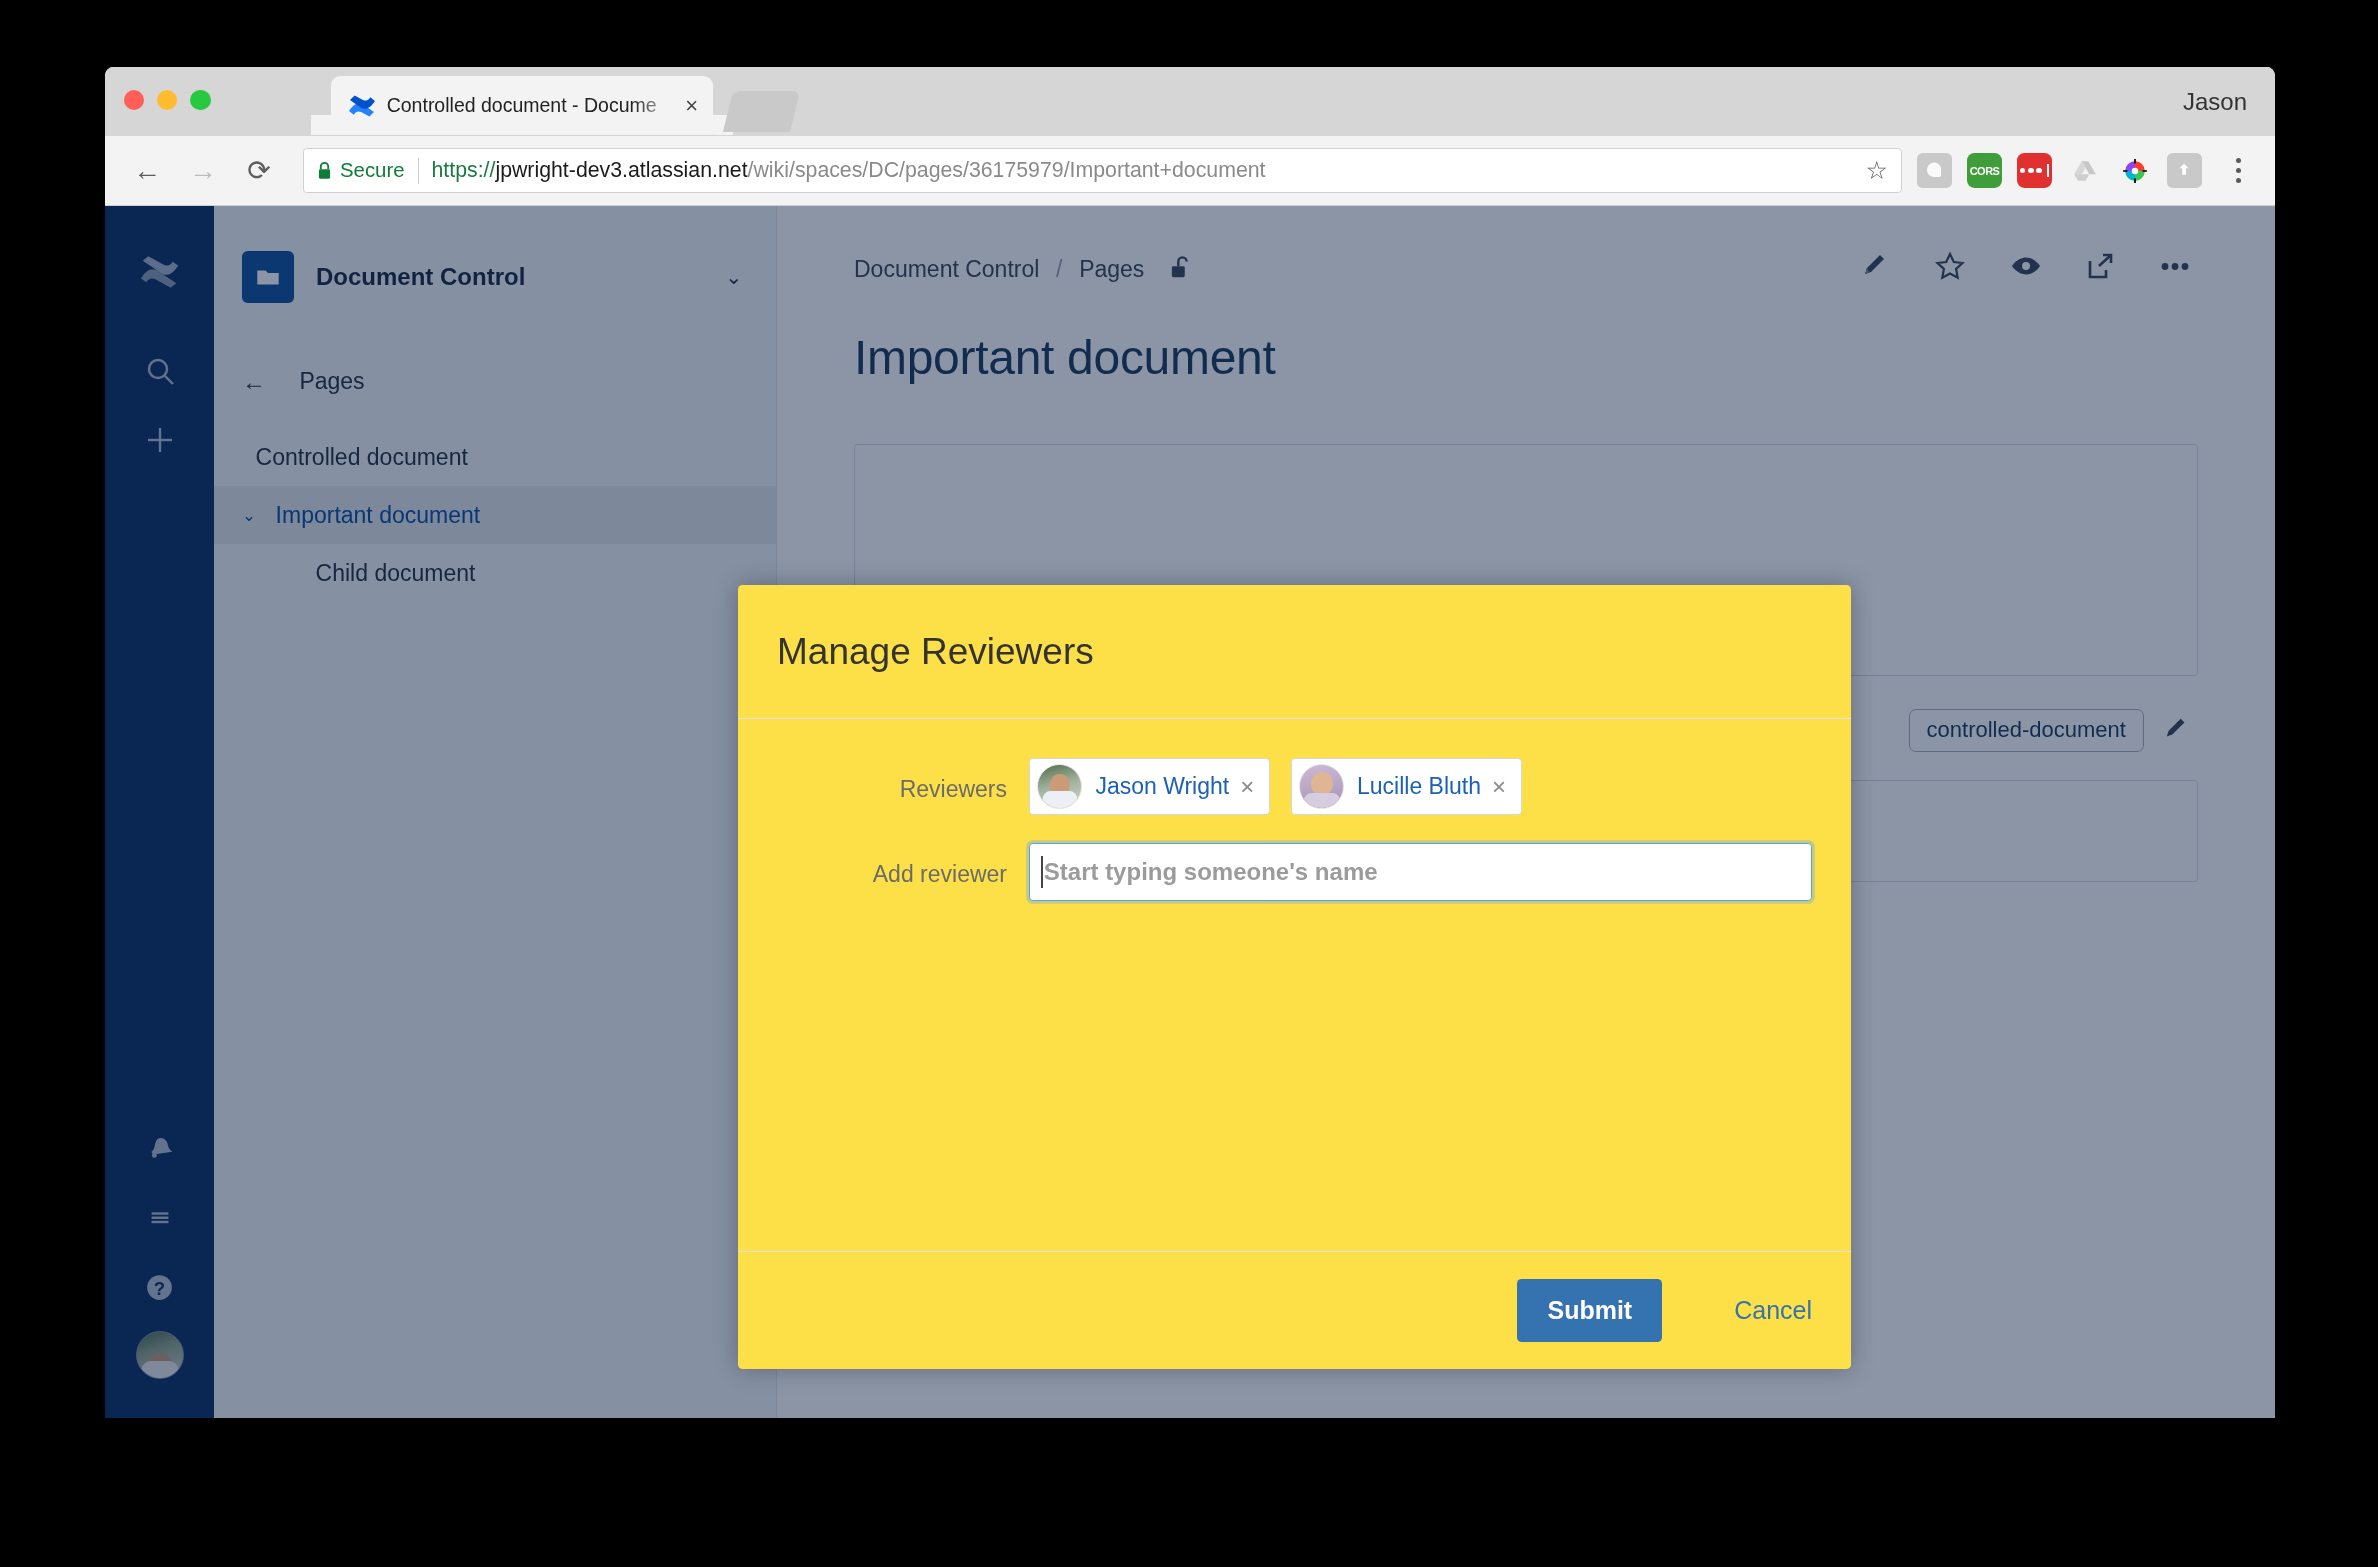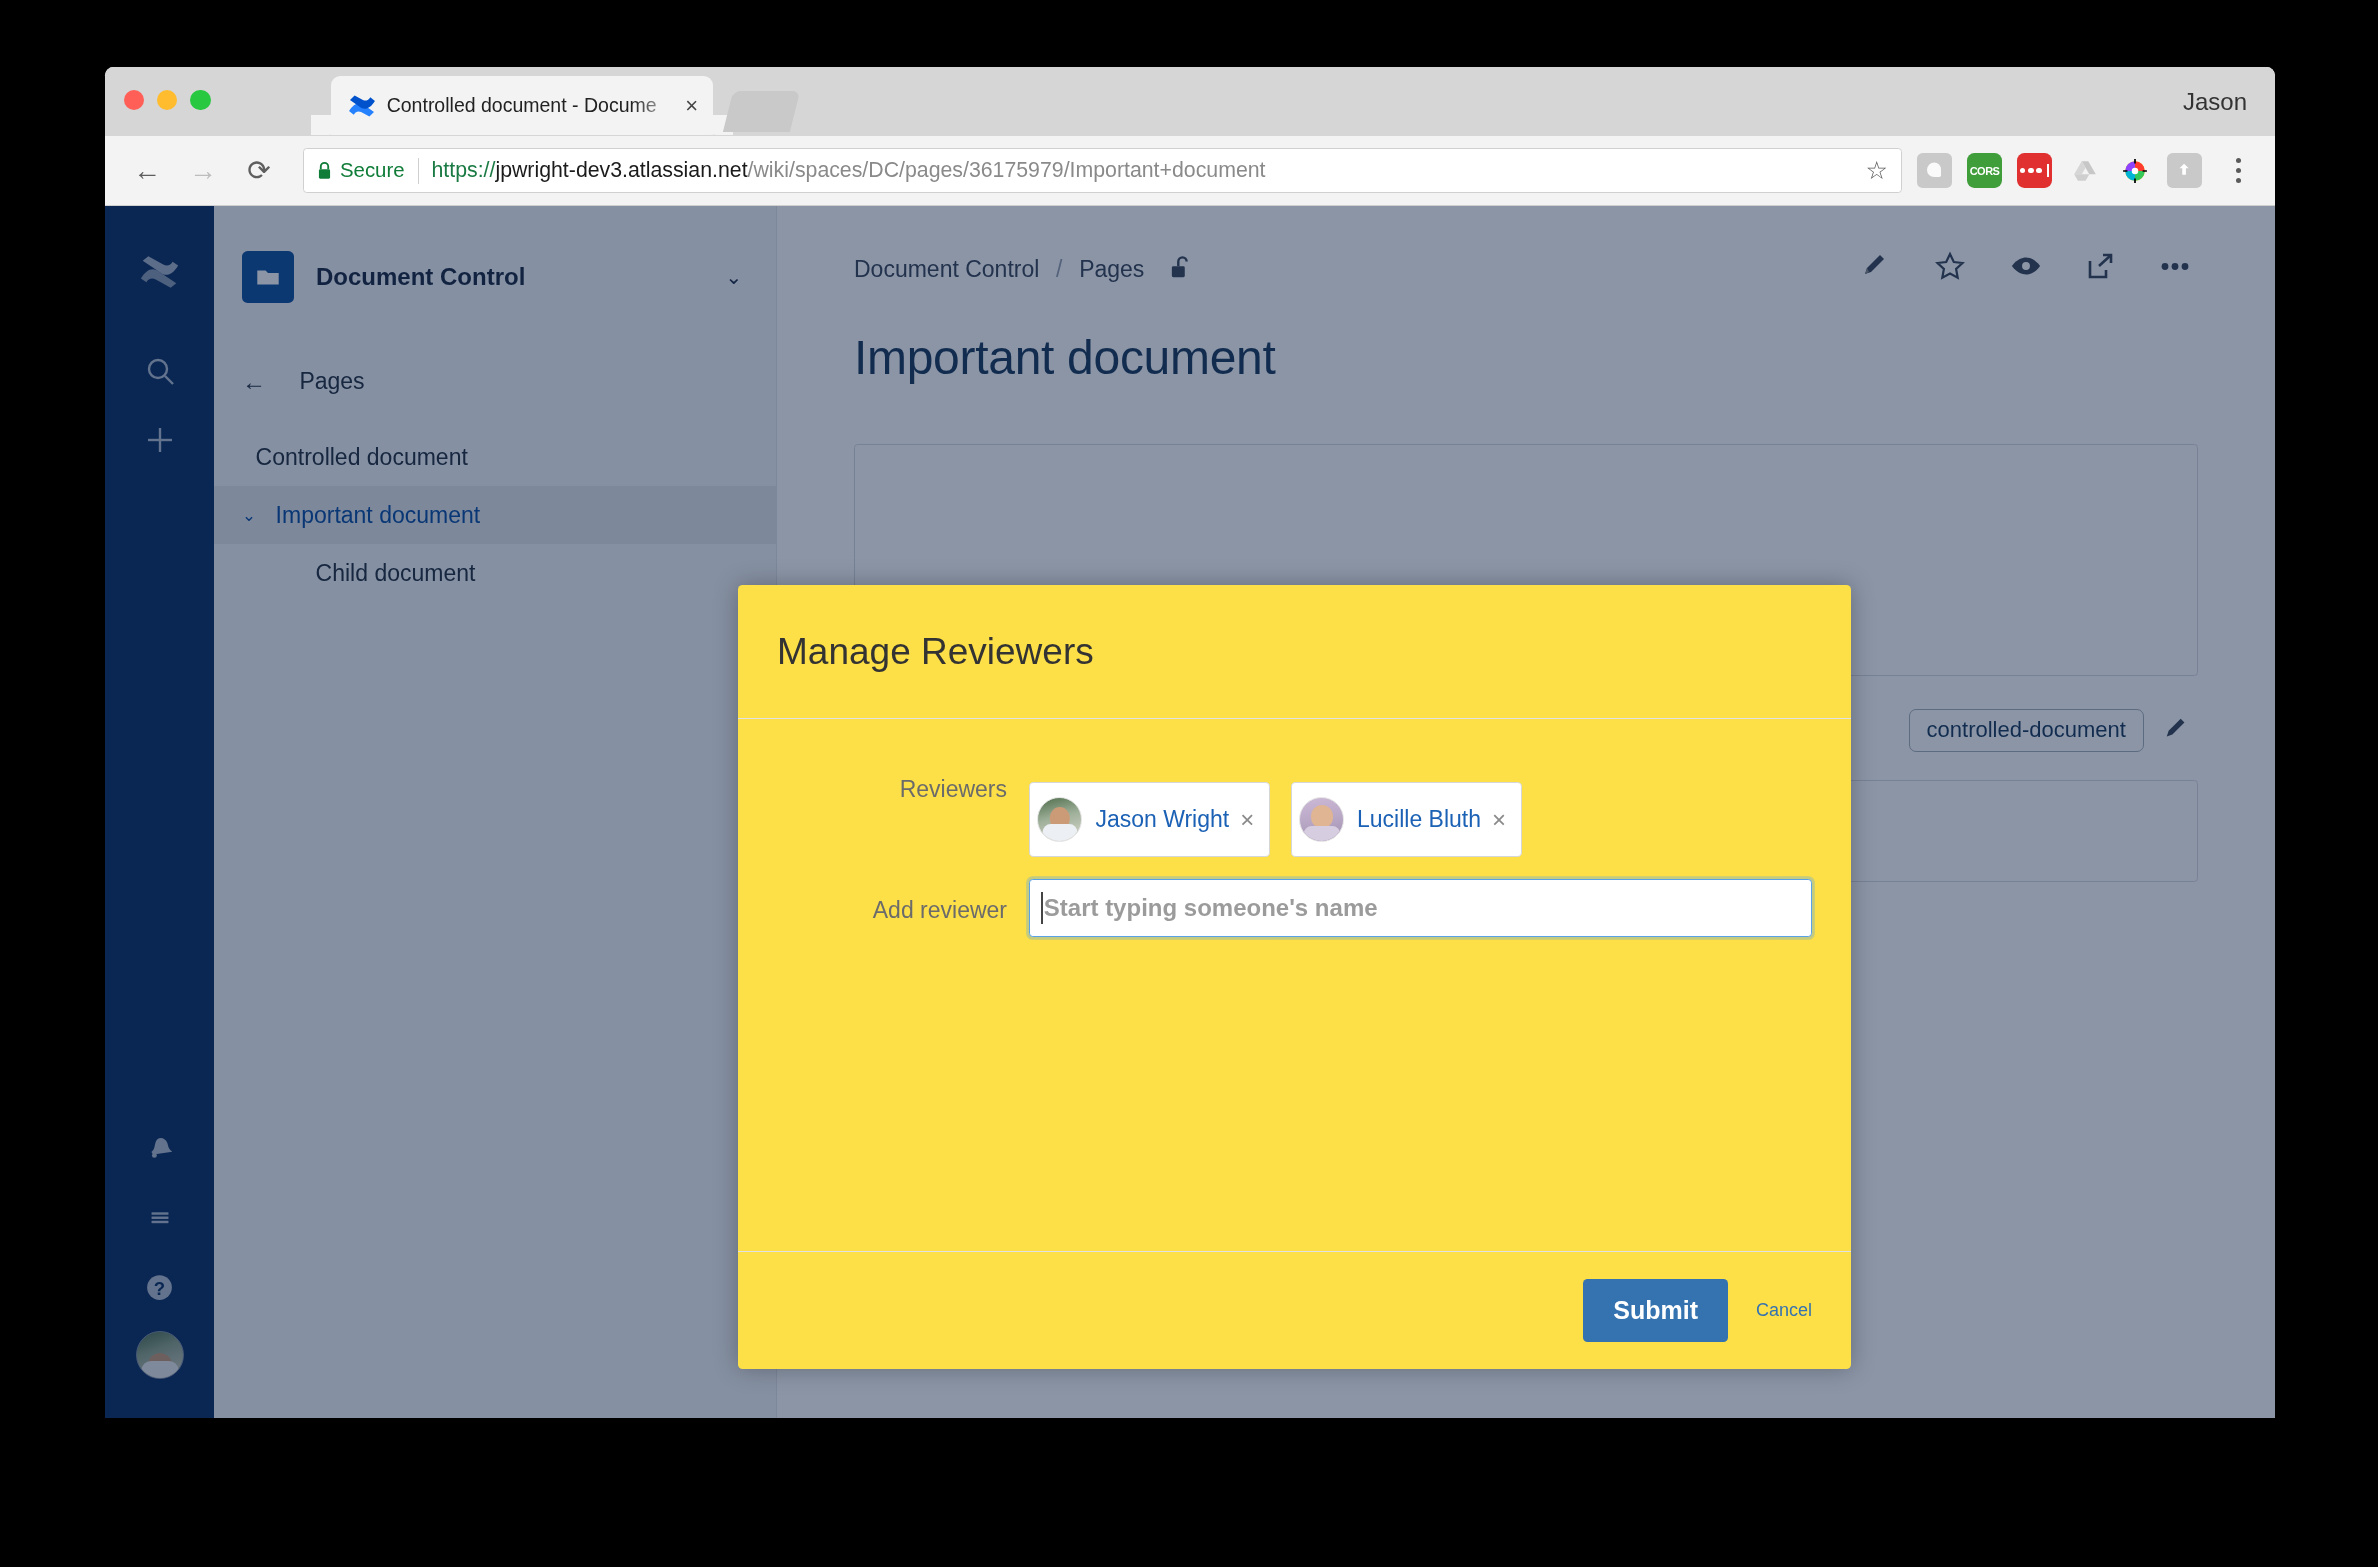--- a/index.html
+++ b/index.html
@@ -307,22 +307,21 @@
     font-size: 23px; color: #6b6b6b;
     line-height: 63px;
   }
   .chips { display: flex; gap: 20.4px; flex-wrap: wrap; }
   .chip {
     display: flex; align-items: center;
     border: 0.9px solid #d4d6da;
     border-radius: 4.6px;
     background: #fff;
     padding: 5.6px 15px 5.6px 7.4px;
-    height: 75px;
-    margin-top: 24px;
+    height: 57px;
   }
   .chip-avatar {
     width: 45px; height: 45px; border-radius: 50%;
     flex: none; margin-right: 13px;
     overflow: hidden; position: relative;
     border: 0.9px solid #e3e3e3;
   }
   .avatar-jason { background: linear-gradient(165deg,#4f6d4b 0%,#9fb09a 45%,#dcd8cf 100%); }
   .avatar-jason::after {
     content:""; position:absolute; left:50%; top:20%;
@@ -376,22 +375,23 @@
   #submit-button {
     background: #3572b0;
     color: #fff;
     border: none; border-radius: 4.6px;
     font-size: 25px; font-weight: bold;
     padding: 16.7px 30px;
     font-family: "Liberation Sans", sans-serif;
   }
   #cancel-button {
     background: none; border: none;
-    color: #3572b0; font-size: 18px;
+    color: #3572b0; font-size: 25px;
     font-family: "Liberation Sans", sans-serif;
+    margin-left: 44px;
   }
 </style>
 </head>
 <body>
 
 <div id="browser-window">
 
   <div id="tab-strip">
     <div class="traffic-lights">
       <span class="traffic-light tl-red"></span>

